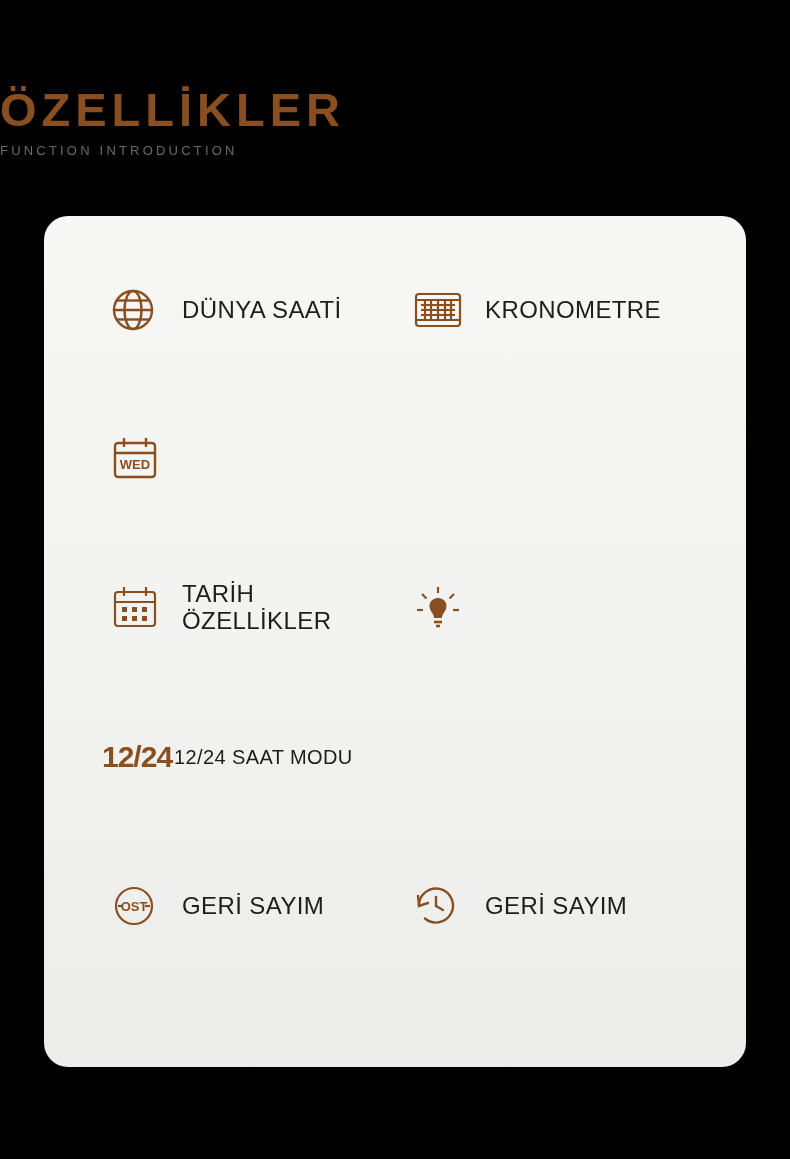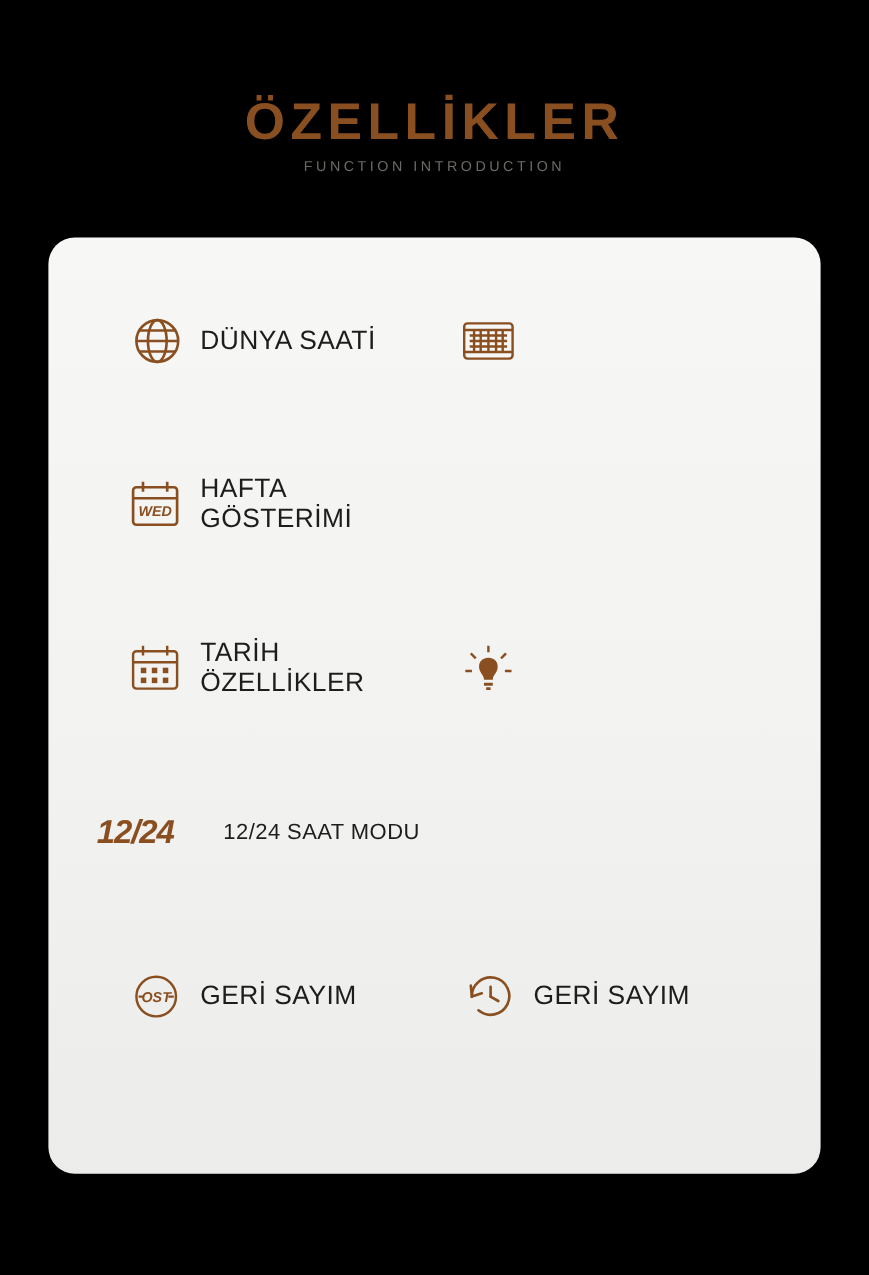--- a/index.html
+++ b/index.html
@@ -11,21 +11,21 @@
     overflow: hidden;
   }
   .page {
     position: relative;
     width: 790px;
     height: 1159px;
     background: #000000;
   }
   .header {
     padding-top: 86px;
-    text-align: center;
+    text-align: left;
   }
   .title {
     font-family: "Liberation Sans", sans-serif;
     font-size: 47px;
     font-weight: bold;
     letter-spacing: 5px;
     color: #8a4f20;
     line-height: 1;
   }
   .subtitle {
@@ -66,40 +66,38 @@
     gap: 16px;
     padding-left: 26px;
   }
   .cell.right { padding-left: 18px; }
   .icon {
     width: 56px;
     height: 56px;
     flex: 0 0 56px;
     display: flex;
     align-items: center;
-    justify-content: flex-end;
+    justify-content: flex-start;
     color: #8a4f20;
-    font-style: italic;
   }
   .icon svg { display: block; }
   .label {
     font-size: 24px;
     letter-spacing: 0.4px;
     color: #1d1d1d;
     line-height: 1.12;
     font-family: "Liberation Sans", sans-serif;
   }
-  .label.small { font-size: 20px; margin-left: 29px; }
+  .label.small { font-size: 20px; }
   .mode-text {
     font-size: 30px;
     font-weight: bold;
     color: #8a4f20;
     letter-spacing: -1px;
     font-family: "Liberation Sans", sans-serif;
-    margin-left: 12px;
   }
 </style>
 </head>
 <body>
 
 <div class="page">
 
   <div class="header">
     <div class="title">ÖZELLİKLER</div>
     <div class="subtitle">FUNCTION INTRODUCTION</div>
@@ -130,35 +128,35 @@
               <line x1="12" y1="11" x2="12" y2="31"></line>
               <line x1="18" y1="11" x2="18" y2="31"></line>
               <line x1="25" y1="11" x2="25" y2="31"></line>
               <line x1="32" y1="11" x2="32" y2="31"></line>
               <line x1="38" y1="11" x2="38" y2="31"></line>
               <line x1="8" y1="16" x2="42" y2="16"></line>
               <line x1="8" y1="21" x2="42" y2="21"></line>
               <line x1="8" y1="26" x2="42" y2="26"></line>
             </svg>
           </span>
+          <span class="label">KRONOMETRE</span>
         </div>
       </div>
 
       <div class="row">
         <div class="cell">
           <span class="icon">
             <svg width="50" height="48" viewBox="0 0 50 48" fill="none" stroke="#8a4f20" stroke-width="2.4">
               <rect x="5" y="8" width="40" height="34" rx="3"></rect>
               <line x1="14" y1="3" x2="14" y2="12"></line>
               <line x1="36" y1="3" x2="36" y2="12"></line>
               <line x1="5" y1="18" x2="45" y2="18"></line>
               <text x="25" y="34" font-family="Liberation Sans, sans-serif" font-size="13" font-weight="bold" fill="#8a4f20" stroke="none" text-anchor="middle">WED</text>
             </svg>
           </span>
-          <span class="label">HAFTA GÖSTERİMİ</span>
         </div>
       </div>
 
       <div class="row">
         <div class="cell">
           <span class="icon">
             <svg width="50" height="48" viewBox="0 0 50 48" fill="none" stroke="#8a4f20" stroke-width="2.2">
               <rect x="5" y="8" width="40" height="34" rx="3"></rect>
               <line x1="14" y1="3" x2="14" y2="12"></line>
               <line x1="36" y1="3" x2="36" y2="12"></line>

